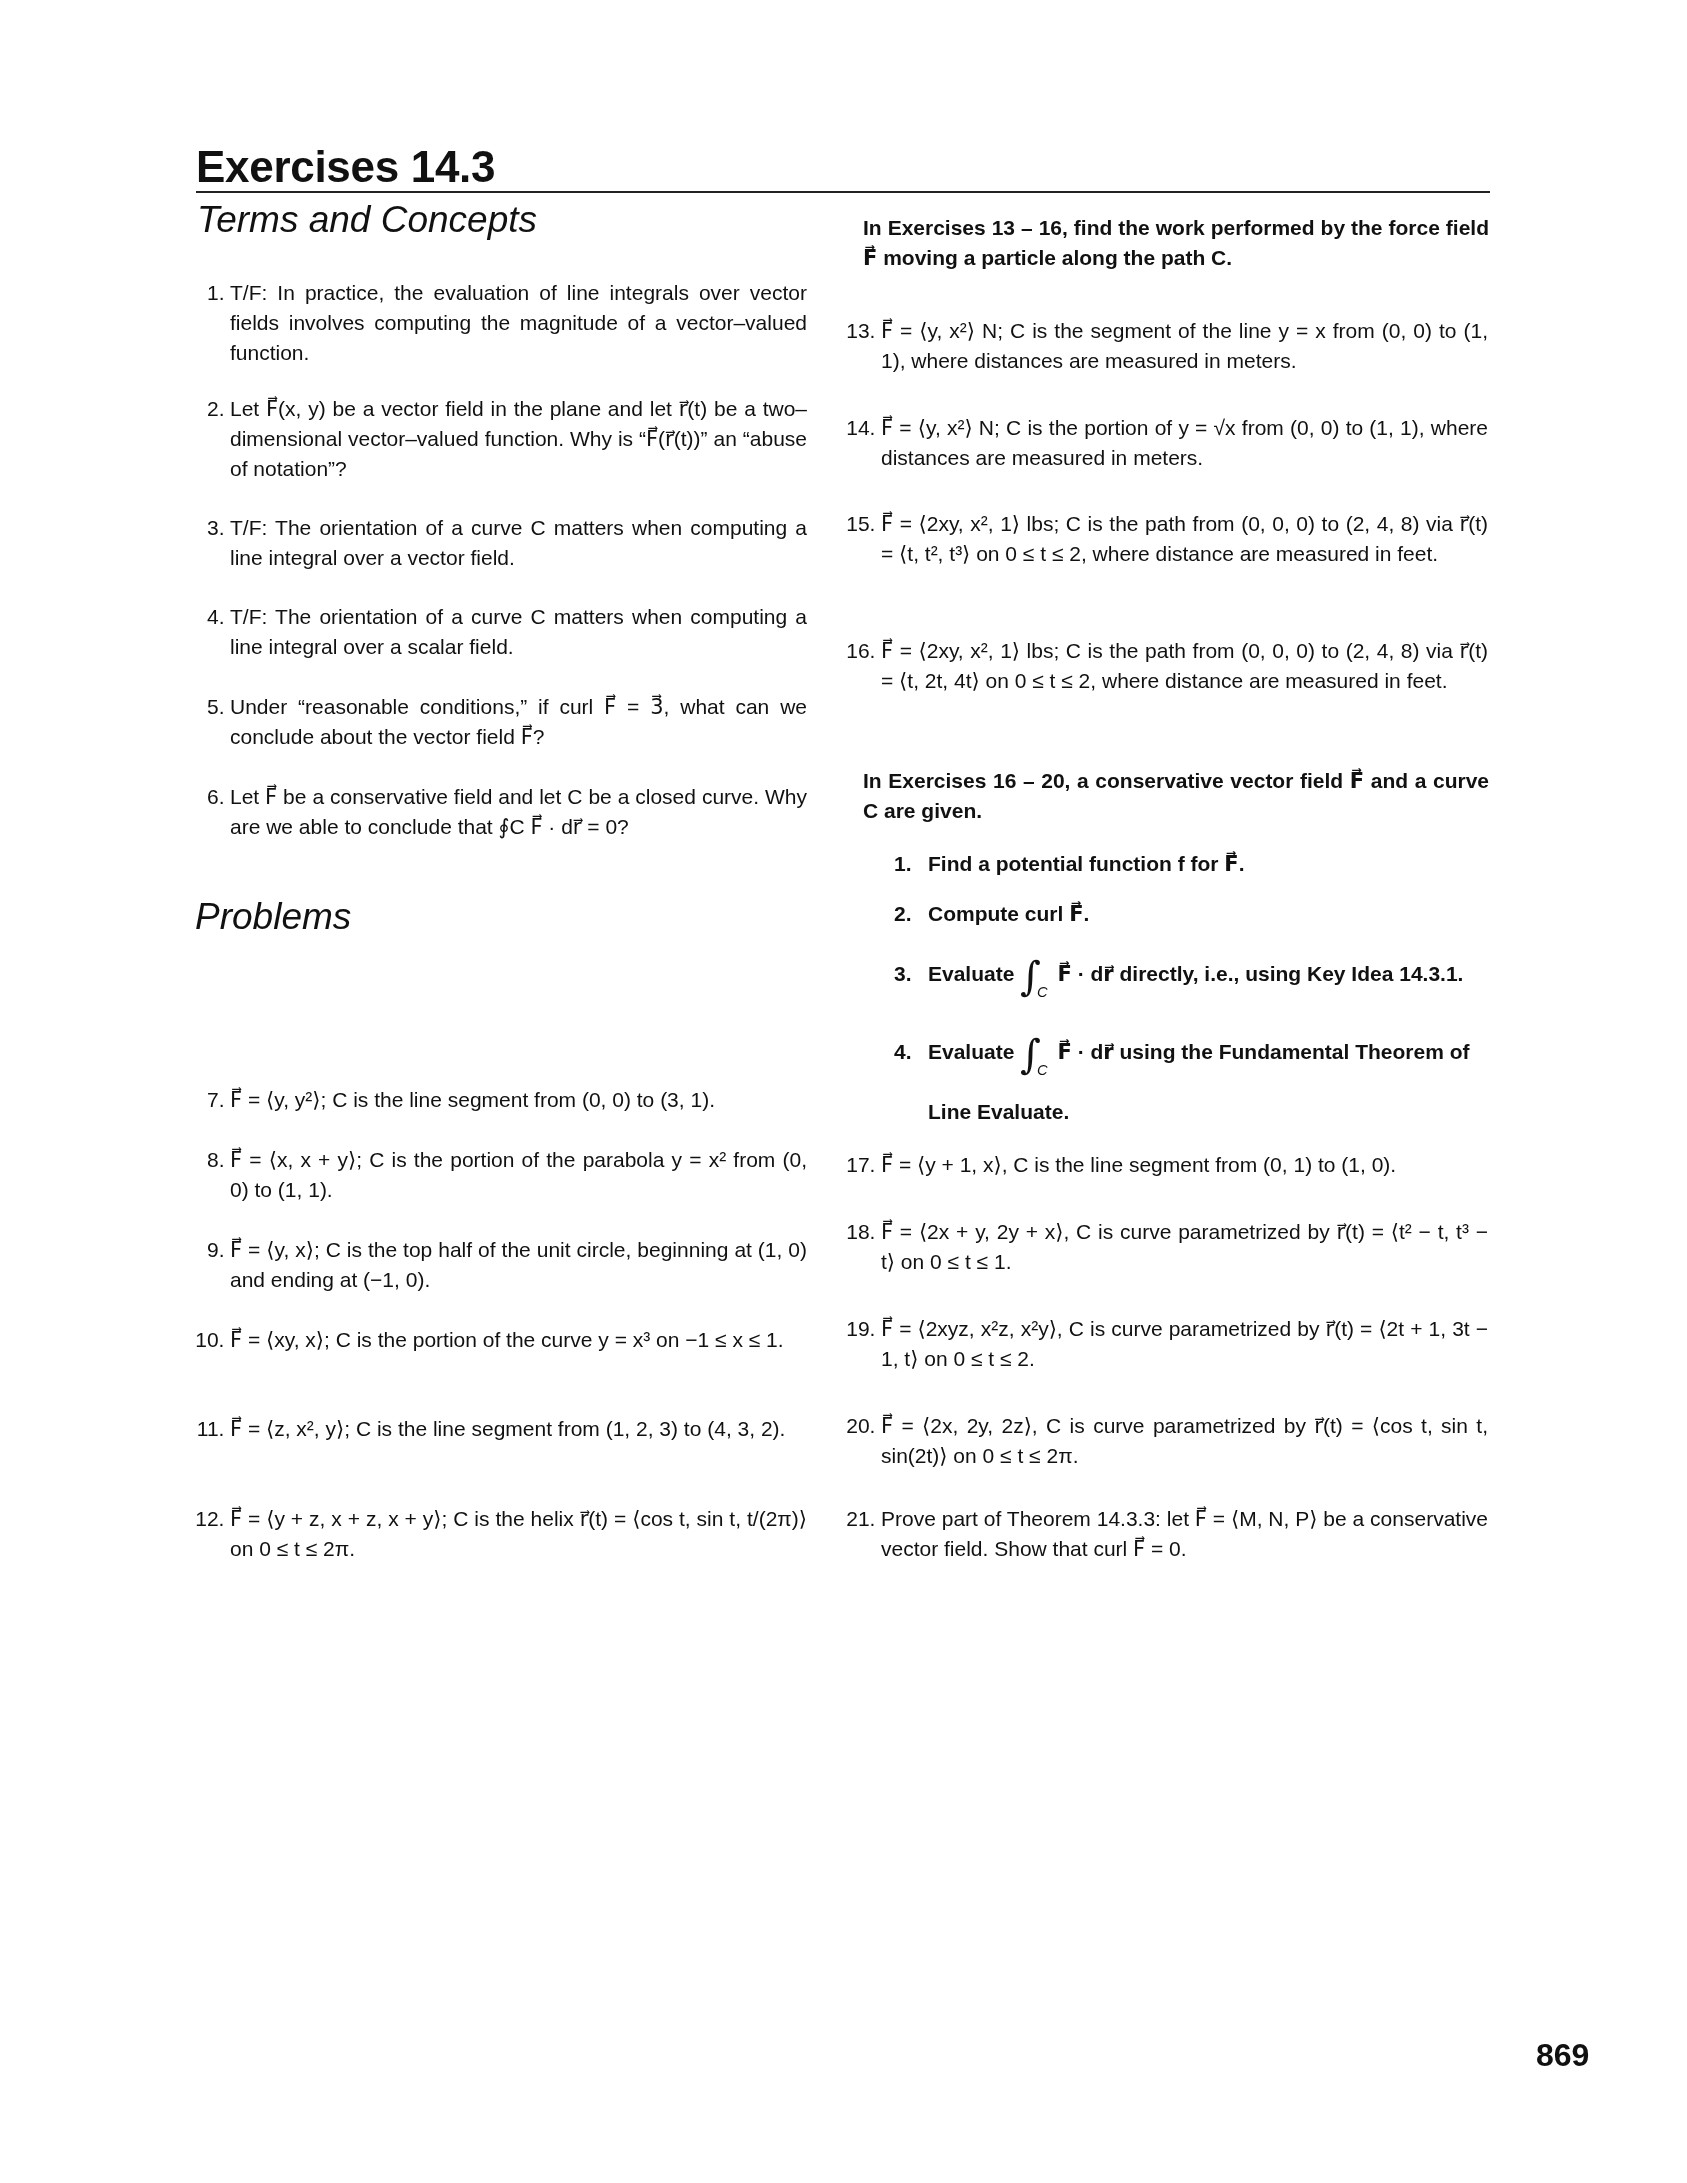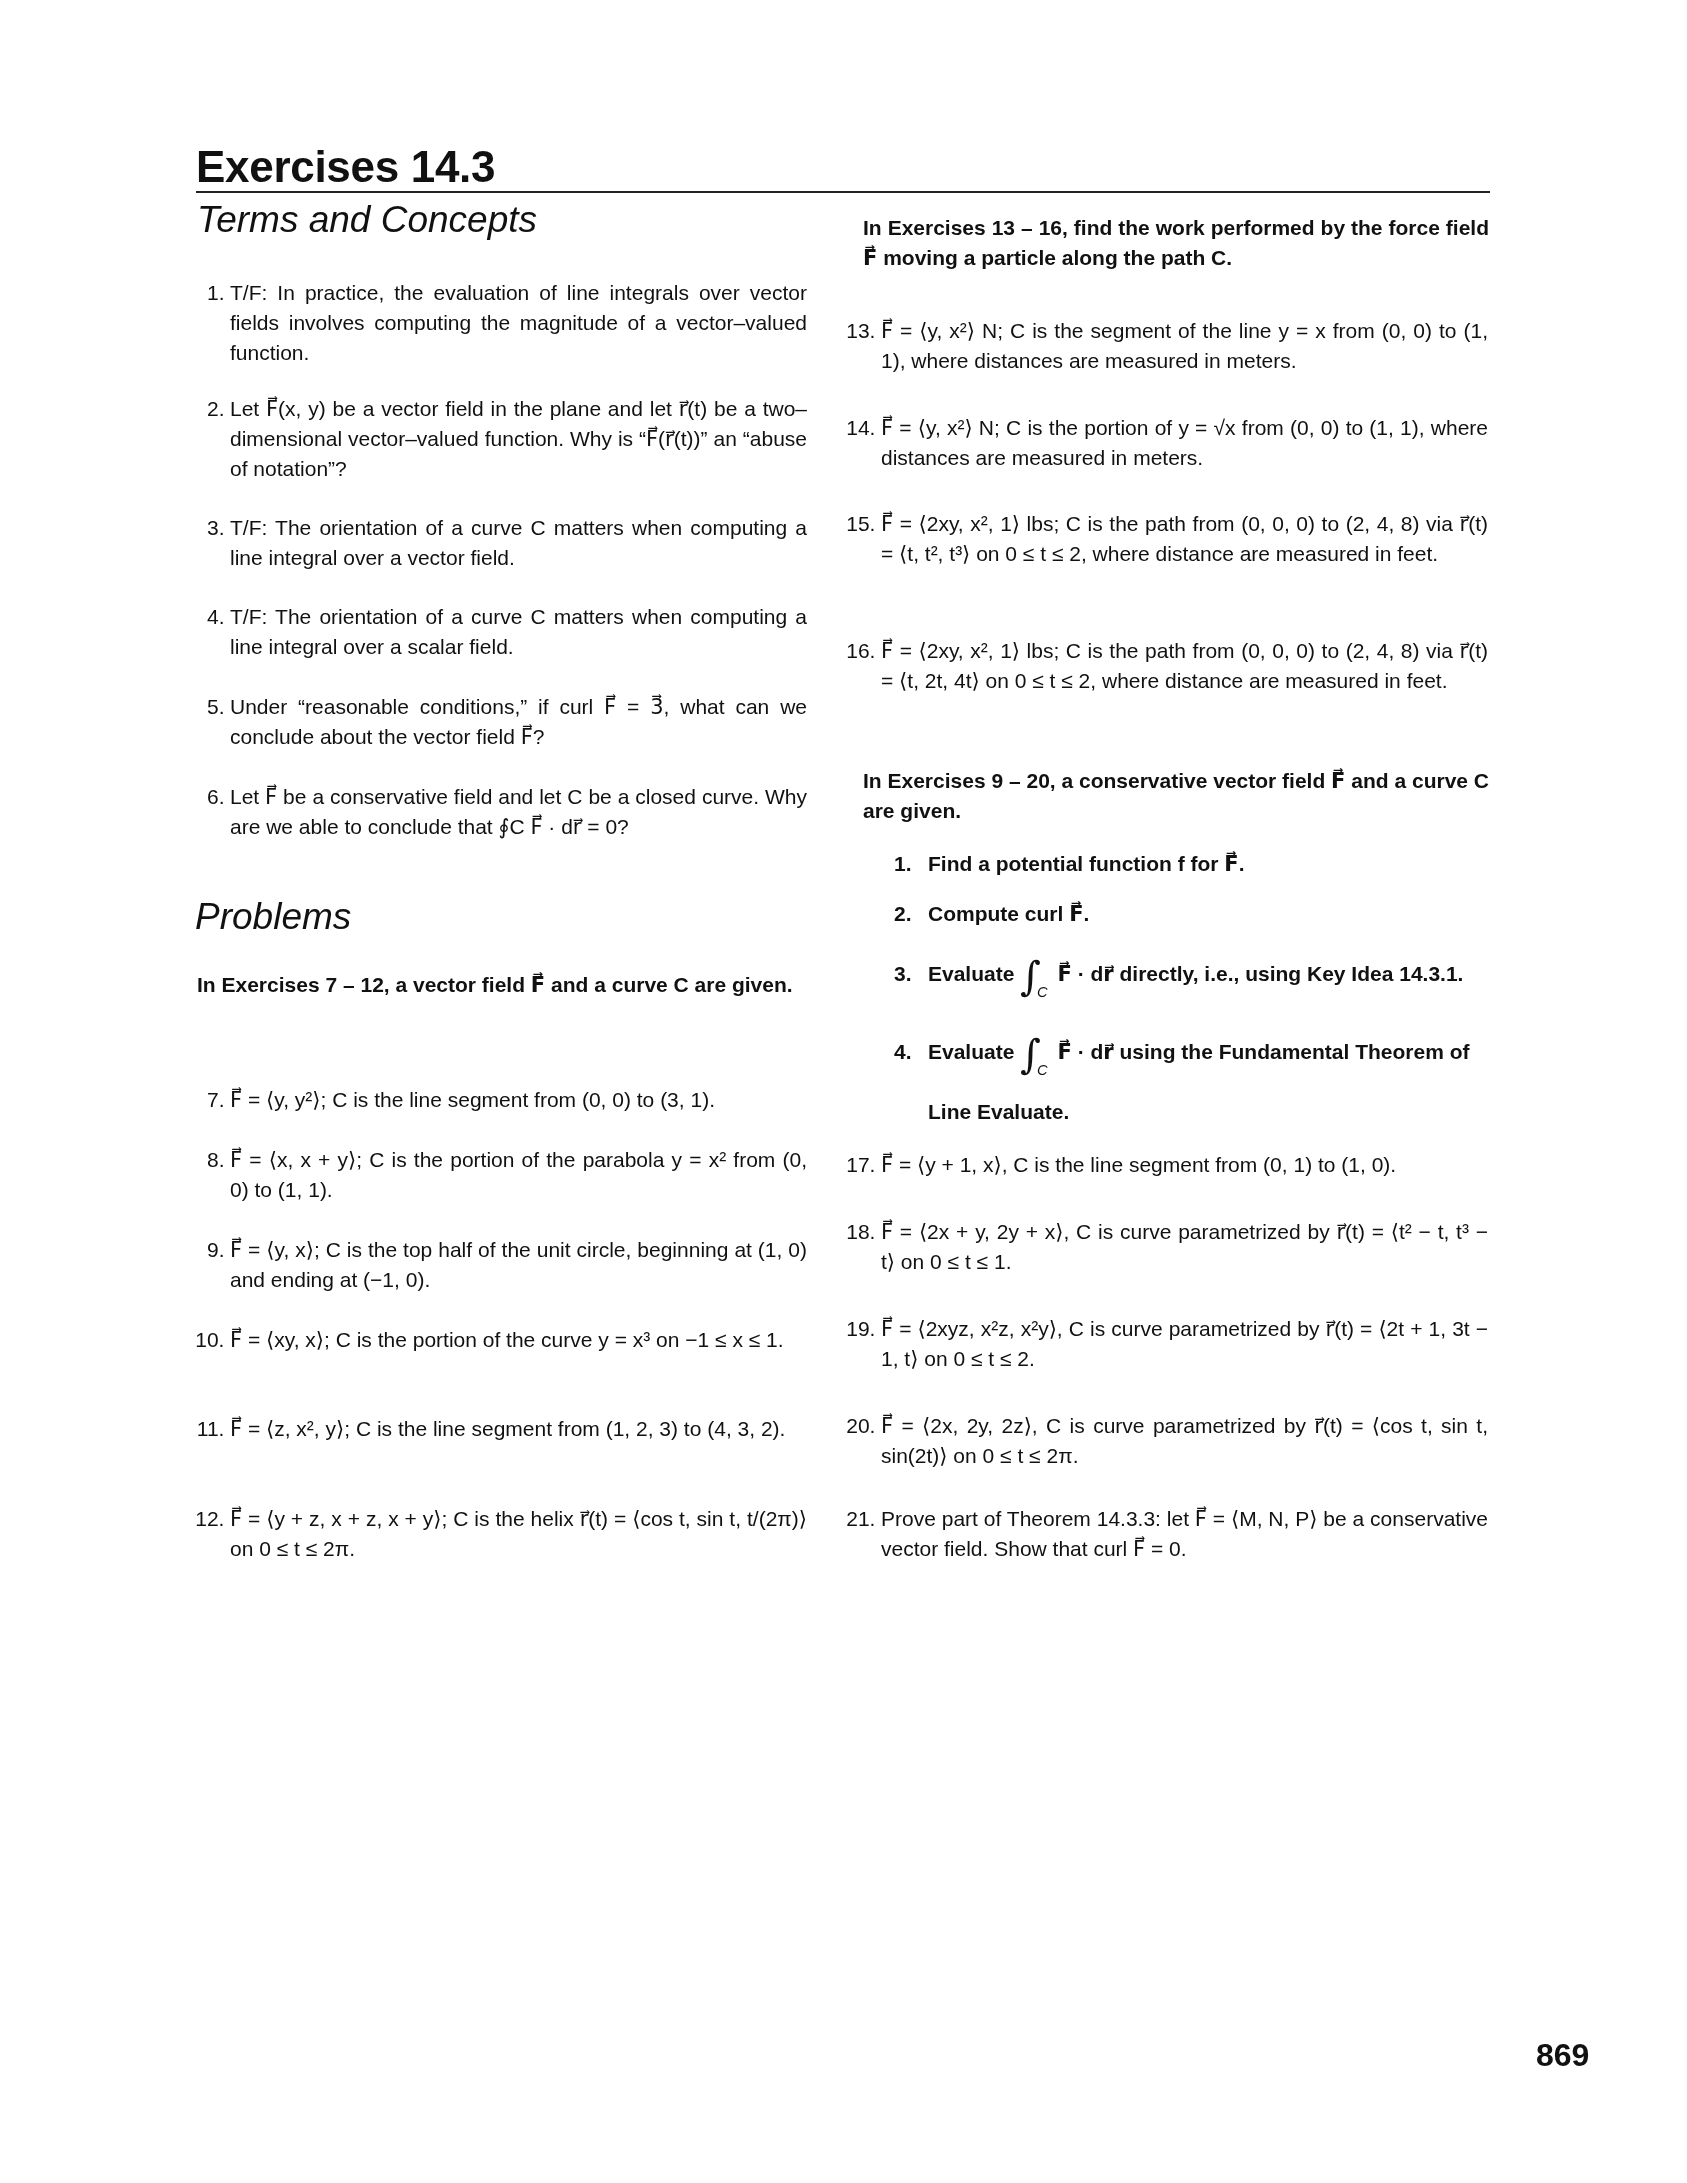--- a/index.html
+++ b/index.html
@@ -51,21 +51,20 @@
   <span class="txt">Under “reasonable conditions,” if curl F⃗ = 3⃗, what can we conclude about the vector field F⃗?</span>
 </div>
 <div class="item" style="left:198px; top:782px; width:609px;">
   <span class="num">6.</span>
   <span class="txt">Let F⃗ be a conservative field and let C be a closed curve. Why are we able to conclude that ∮C F⃗ · dr⃗ = 0?</span>
 </div>
 
 <div class="abs section-heading" style="left:195px; top:897px;">Problems</div>
 
 <div class="instr" style="left:197px; top:970px; width:610px;">
-  <div>In Exercises 7 – 12, a vector field F⃗ and a curve C are given.</div>
 </div>
 
 <div class="item" style="left:198px; top:1085px; width:609px;">
   <span class="num">7.</span>
   <span class="txt">F⃗ = ⟨y, y²⟩; C is the line segment from (0, 0) to (3, 1).</span>
 </div>
 <div class="item" style="left:198px; top:1145px; width:609px;">
   <span class="num">8.</span>
   <span class="txt">F⃗ = ⟨x, x + y⟩; C is the portion of the parabola y = x² from (0, 0) to (1, 1).</span>
 </div>
@@ -98,21 +97,21 @@
 </div>
 <div class="item" style="left:849px; top:509px; width:639px;">
   <span class="num wide">15.</span>
   <span class="txt">F⃗ = ⟨2xy, x², 1⟩ lbs; C is the path from (0, 0, 0) to (2, 4, 8) via r⃗(t) = ⟨t, t², t³⟩ on 0 ≤ t ≤ 2, where distance are measured in feet.</span>
 </div>
 <div class="item" style="left:849px; top:636px; width:639px;">
   <span class="num wide">16.</span>
   <span class="txt">F⃗ = ⟨2xy, x², 1⟩ lbs; C is the path from (0, 0, 0) to (2, 4, 8) via r⃗(t) = ⟨t, 2t, 4t⟩ on 0 ≤ t ≤ 2, where distance are measured in feet.</span>
 </div>
 
-<div class="instr" style="left:863px; top:766px; width:626px;">In Exercises 9 – 20, a conservative vector field F⃗ and a curve C are given.</div>
+<div class="instr" style="left:863px; top:766px; width:626px;">In Exercises 16 – 20, a conservative vector field F⃗ and a curve C are given.</div>
 
 <div class="sub" style="left:894px; top:849px;">
   <span class="num">1.</span>
   <span class="txt">Find a potential function f for F⃗.</span>
 </div>
 <div class="sub" style="left:894px; top:899px;">
   <span class="num">2.</span>
   <span class="txt">Compute curl F⃗.</span>
 </div>
 <div class="sub" style="left:894px; top:959px; width:595px;">

